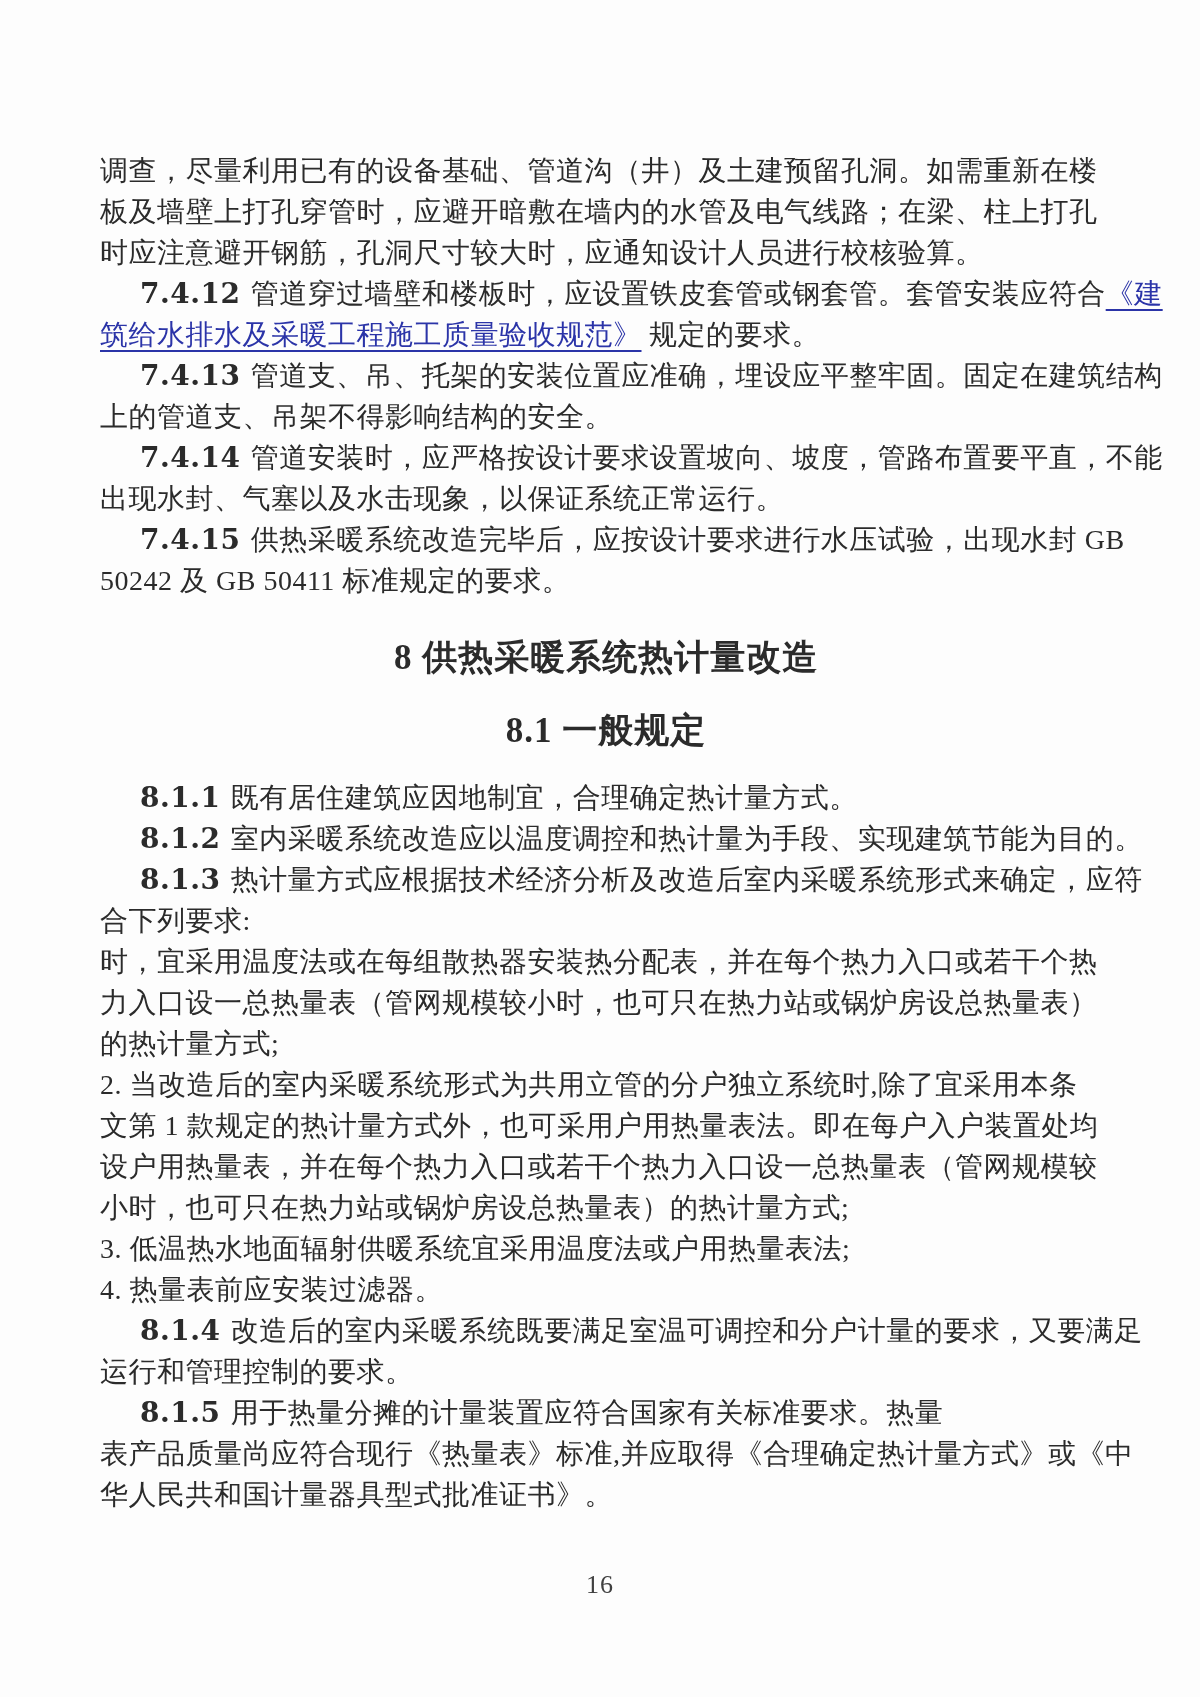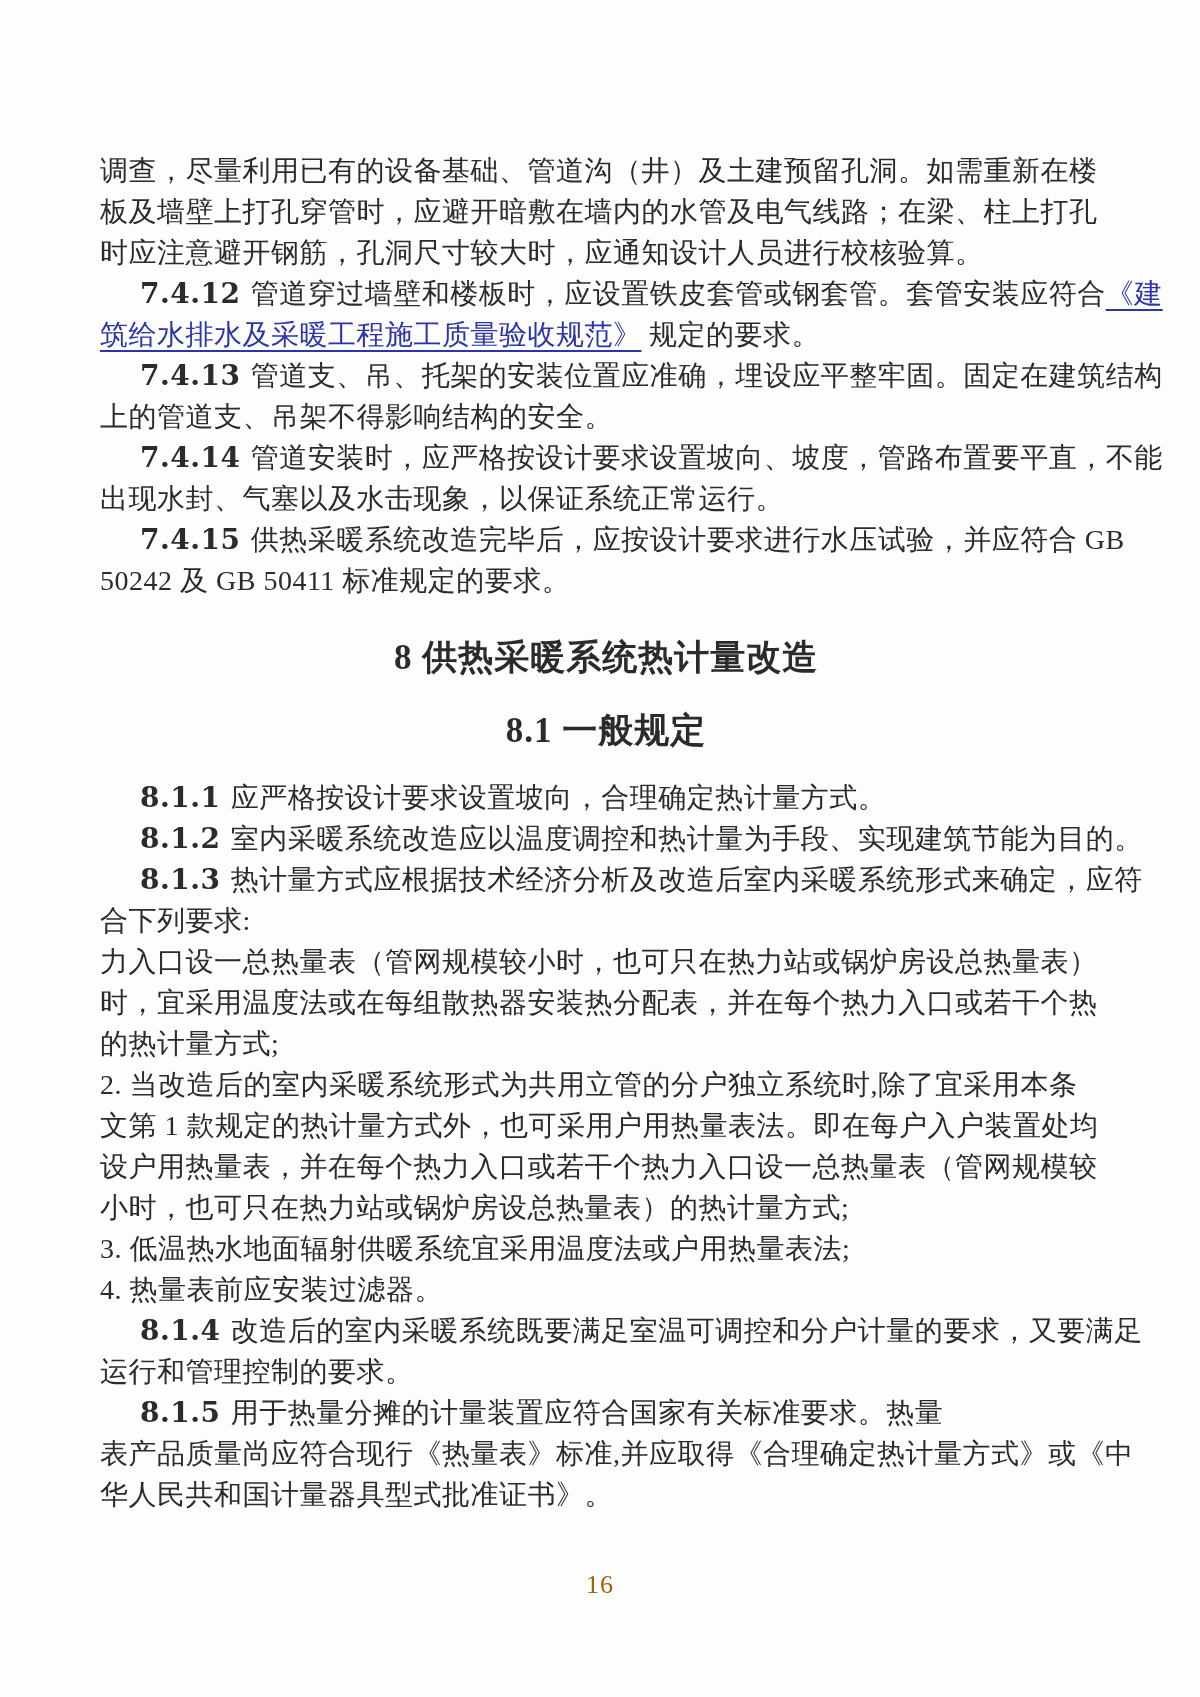--- a/index.html
+++ b/index.html
@@ -52,48 +52,48 @@
   }
   .h1{margin-top:36px;}
   .h2{margin-top:32px;margin-bottom:26px;text-align:center;}
   .page-number{
     position:absolute;
     left:0;
     top:1570px;
     width:100%;
     text-align:center;
     font-size:26px;
-    color:#a16207;
+    color:#404040;
     letter-spacing:1px;
   }
 </style>
 </head>
 <body>
 
 <div class="page">
   <div class="body-text">
       <div class="line"><span class="seg-n">调查，尽量利用已有的设备基础、管道沟（井）及土建预留孔洞。如需重新在楼</span></div>
       <div class="line"><span class="seg-n">板及墙壁上打孔穿管时，应避开暗敷在墙内的水管及电气线路；在梁、柱上打孔</span></div>
       <div class="line"><span class="seg-n">时应注意避开钢筋，孔洞尺寸较大时，应通知设计人员进行校核验算。</span></div>
       <div class="line"><span class="seg-b">7.4.12 </span><span class="seg-n">管道穿过墙壁和楼板时，应设置铁皮套管或钢套管。套管安装应符合</span><span class="seg-l">《建</span></div>
       <div class="line"><span class="seg-l">筑给水排水及采暖工程施工质量验收规范》</span><span class="seg-n"> 规定的要求。</span></div>
       <div class="line"><span class="seg-b">7.4.13 </span><span class="seg-n">管道支、吊、托架的安装位置应准确，埋设应平整牢固。固定在建筑结构</span></div>
       <div class="line"><span class="seg-n">上的管道支、吊架不得影响结构的安全。</span></div>
       <div class="line"><span class="seg-b">7.4.14 </span><span class="seg-n">管道安装时，应严格按设计要求设置坡向、坡度，管路布置要平直，不能</span></div>
       <div class="line"><span class="seg-n">出现水封、气塞以及水击现象，以保证系统正常运行。</span></div>
-      <div class="line"><span class="seg-b">7.4.15 </span><span class="seg-n">供热采暖系统改造完毕后，应按设计要求进行水压试验，并应符合 GB</span></div>
+      <div class="line"><span class="seg-b">7.4.15 </span><span class="seg-n">供热采暖系统改造完毕后，应按设计要求进行水压试验，出现水封 GB</span></div>
       <div class="line"><span class="seg-n">50242 及 GB 50411 标准规定的要求。</span></div>
       <div class="h1">8 供热采暖系统热计量改造</div>
       <div class="h2">8.1 一般规定</div>
-      <div class="line"><span class="seg-b">8.1.1 </span><span class="seg-n">应严格按设计要求设置坡向，合理确定热计量方式。</span></div>
+      <div class="line"><span class="seg-b">8.1.1 </span><span class="seg-n">既有居住建筑应因地制宜，合理确定热计量方式。</span></div>
       <div class="line"><span class="seg-b">8.1.2 </span><span class="seg-n">室内采暖系统改造应以温度调控和热计量为手段、实现建筑节能为目的。</span></div>
       <div class="line"><span class="seg-b">8.1.3 </span><span class="seg-n">热计量方式应根据技术经济分析及改造后室内采暖系统形式来确定，应符</span></div>
       <div class="line"><span class="seg-n">合下列要求:</span></div>
+      <div class="line"><span class="seg-n">时，宜采用温度法或在每组散热器安装热分配表，并在每个热力入口或若干个热</span></div>
       <div class="line"><span class="seg-n">力入口设一总热量表（管网规模较小时，也可只在热力站或锅炉房设总热量表）</span></div>
-      <div class="line"><span class="seg-n">时，宜采用温度法或在每组散热器安装热分配表，并在每个热力入口或若干个热</span></div>
       <div class="line"><span class="seg-n">的热计量方式;</span></div>
       <div class="line"><span class="seg-n">2.  当改造后的室内采暖系统形式为共用立管的分户独立系统时,除了宜采用本条</span></div>
       <div class="line"><span class="seg-n">文第 1 款规定的热计量方式外，也可采用户用热量表法。即在每户入户装置处均</span></div>
       <div class="line"><span class="seg-n">设户用热量表，并在每个热力入口或若干个热力入口设一总热量表（管网规模较</span></div>
       <div class="line"><span class="seg-n">小时，也可只在热力站或锅炉房设总热量表）的热计量方式;</span></div>
       <div class="line"><span class="seg-n">3.  低温热水地面辐射供暖系统宜采用温度法或户用热量表法;</span></div>
       <div class="line"><span class="seg-n">4.  热量表前应安装过滤器。</span></div>
       <div class="line"><span class="seg-b">8.1.4 </span><span class="seg-n">改造后的室内采暖系统既要满足室温可调控和分户计量的要求，又要满足</span></div>
       <div class="line"><span class="seg-n">运行和管理控制的要求。</span></div>
       <div class="line"><span class="seg-b">8.1.5 </span><span class="seg-n">用于热量分摊的计量装置应符合国家有关标准要求。热量</span></div>

